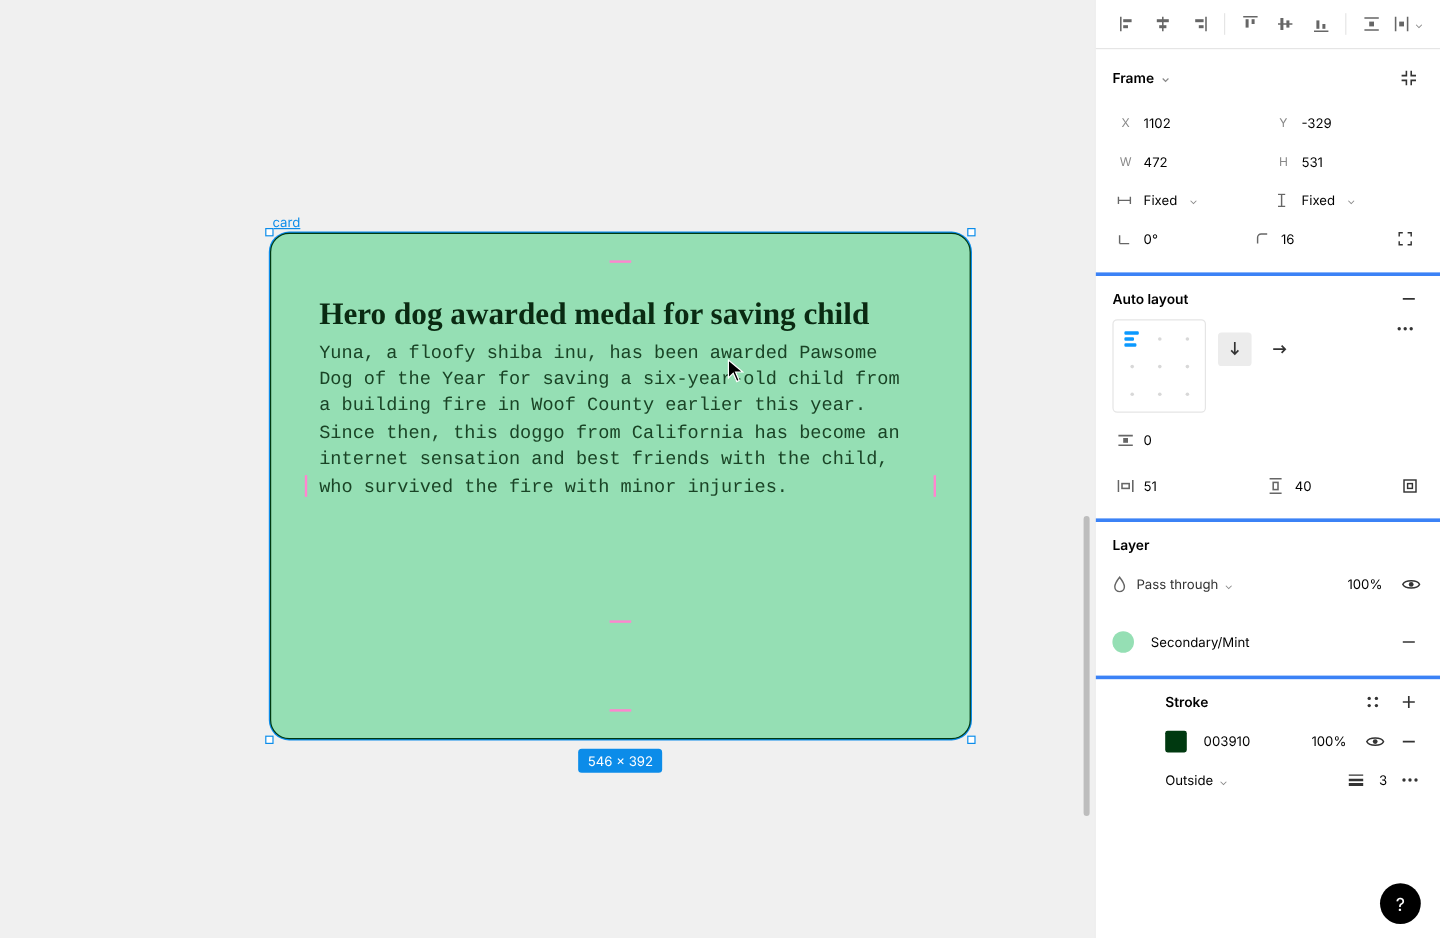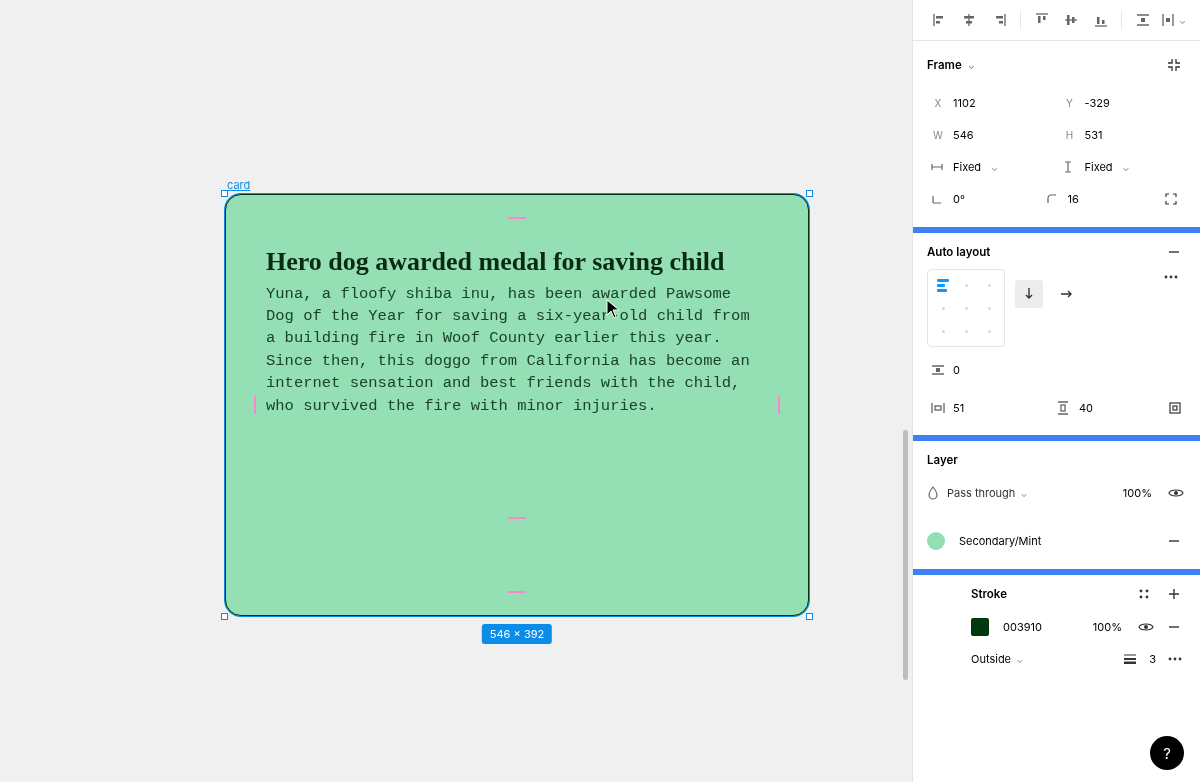--- a/index.html
+++ b/index.html
@@ -93,21 +93,21 @@
     white-space:nowrap;
   }
   .pad-mark {
     position:absolute; background:#ff85cf;
   }
   .pad-mark.h { height:2px; width:18px; }
   .pad-mark.v { width:2px; height:18px; }
 
   
   .section {
-    border-bottom:6px solid #3b82f6;
+    border-bottom:3px solid #3b82f6;
     padding:12px 14px;
   }
   .align-row {
     display:flex; gap:4px; align-items:center;
     padding:8px 14px; border-bottom:1px solid #e5e5e5;
   }
   .align-btn {
     width:26px; height:24px; display:flex; align-items:center; justify-content:center;
     color:#6b6b6b;
   }
@@ -302,21 +302,21 @@
             <span class="val">1102</span>
           </div>
         <div class="field">
             <span class="lbl">Y</span>
             <span class="val">-329</span>
           </div>
       </div>
       <div class="row">
         <div class="field">
             <span class="lbl">W</span>
-            <span class="val">546</span>
+            <span class="val">472</span>
           </div>
         <div class="field">
             <span class="lbl">H</span>
             <span class="val">531</span>
           </div>
       </div>
       <div class="row">
         <div class="field">
           <span class="lbl">
             <svg width="12" height="10">

